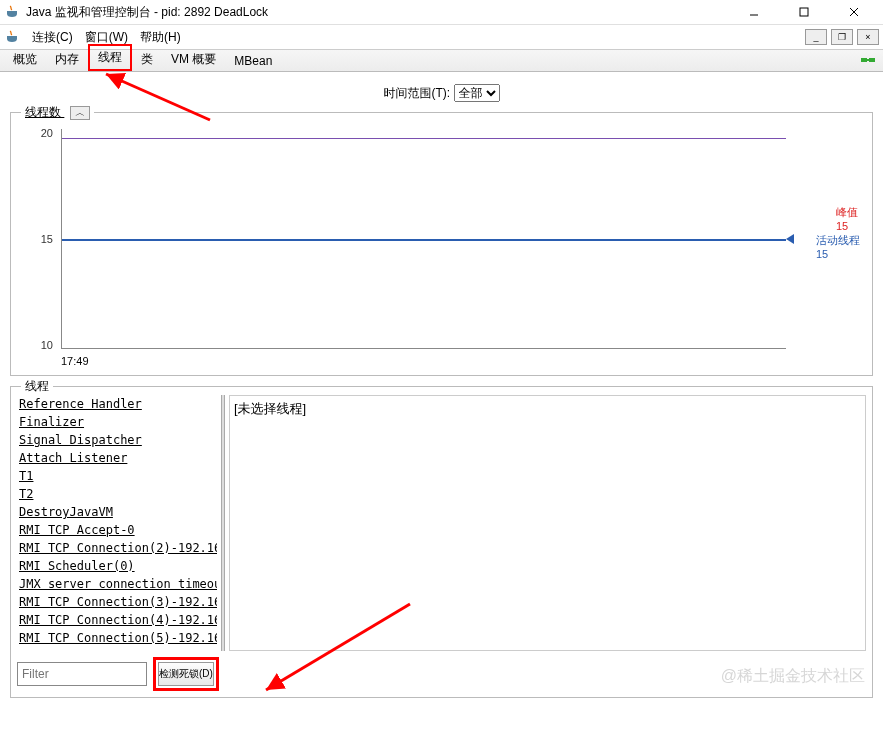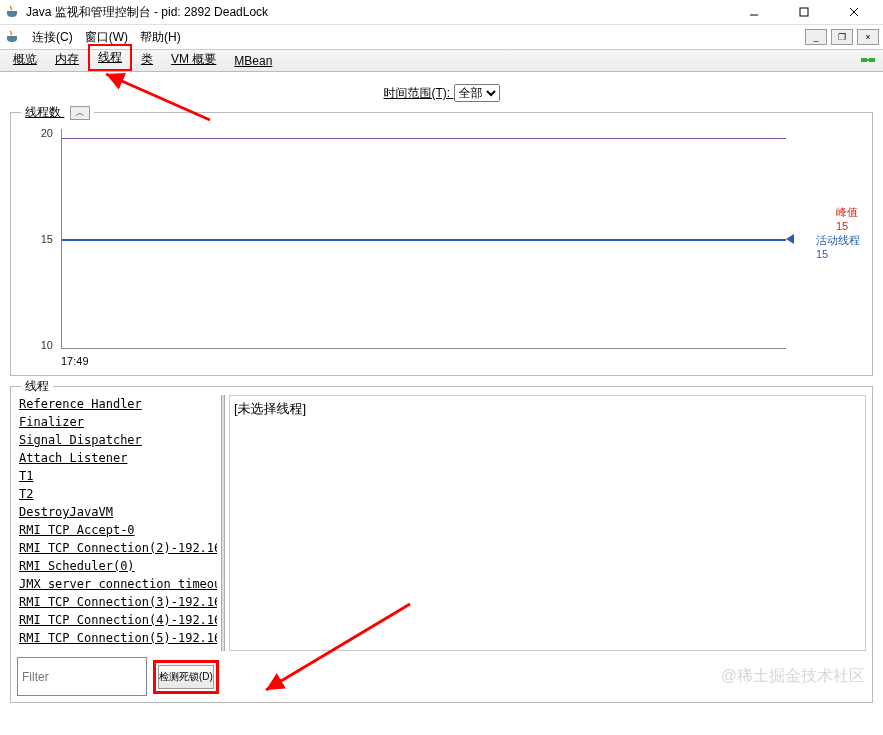--- a/index.html
+++ b/index.html
@@ -14,27 +14,27 @@
 
 
 .menubar { display: flex; align-items: center; height: 25px; padding: 0 4px; border-bottom: 1px solid #ccc; }
 .menubar .java-icon { width: 16px; height: 16px; margin-right: 6px; }
 .menubar .menu-item { padding: 2px 6px; cursor: default; }
 .menubar .spacer { flex: 1; }
 .menubar .mdi-btn { width: 22px; height: 16px; border: 1px solid #999; background: #eee; margin-left: 4px; display: flex; align-items: center; justify-content: center; font-size: 9px; cursor: default; }
 
 
 .tabbar { display: flex; align-items: flex-end; height: 22px; background: linear-gradient(#f6f6f6,#ececec); border-bottom: 1px solid #bbb; padding: 0 4px; position: relative; }
-.tab { padding: 3px 8px; font-size: 12px; border: 1px solid transparent; border-bottom: none; cursor: default; text-decoration: underline; }
+.tab { padding: 3px 8px; font-size: 12px; border: 1px solid transparent; border-bottom: none; cursor: default; }
 .tab.highlighted { border: 2px solid #ff0000; }
 .tabbar .right-icon { position: absolute; right: 6px; top: 2px; }
 
 
 .content { padding: 4px; }
-.timerange-row { text-align: center; padding: 8px 0 10px 0; text-decoration: underline; }
+.timerange-row { text-align: center; padding: 8px 0 10px 0; }
 .timerange-row select { font-size: 12px; }
 
 
 .chart-box { border: 1px solid #bbb; margin: 0 6px 10px 6px; padding: 10px 6px 6px 6px; position: relative; }
 .chart-box .legendlbl { position: absolute; top: -9px; left: 10px; background: #fff; padding: 0 4px; font-size: 12px; text-decoration: underline; }
 .collapse-btn { display: inline-block; border: 1px solid #999; background: #eee; width: 20px; height: 14px; text-align: center; font-size: 10px; line-height: 12px; margin-left: 6px; cursor: default; }
 
 .chart-area { position: relative; height: 240px; margin-top: 6px; }
 .y-axis { position: absolute; left: 0; top: 0; bottom: 20px; width: 40px; }
 .y-tick { position: absolute; right: 4px; font-size: 11px; color: #333; transform: translateY(-50%); }
@@ -52,21 +52,21 @@
 .threads-box .legendlbl { position: absolute; top: -9px; left: 10px; background: #fff; padding: 0 4px; }
 .threads-inner { display: flex; gap: 4px; height: 256px; }
 .thread-list-wrap { position: relative; width: 200px; display: flex; flex-direction: column; }
 .thread-list { flex: 1; border: none; overflow-y: scroll; overflow-x: scroll; font-family: "SimSun", monospace; font-size: 12px; line-height: 18px; text-decoration: underline; }
 .thread-list .item { white-space: nowrap; padding: 0 2px; cursor: default; }
 
 .divider { width: 4px; background: #ddd; border-left: 1px solid #aaa; border-right: 1px solid #aaa; cursor: col-resize; }
 .detail-pane { flex: 1; border: 1px solid #ccc; padding: 4px; font-size: 13px; }
 
 .bottom-row { display: flex; gap: 6px; align-items: center; margin-top: 6px; }
-.filter-input { width: 130px; height: 39px; border: 1px solid #888; padding: 0 4px; font-size: 12px; color: #888; }
+.filter-input { width: 130px; height: 24px; border: 1px solid #888; padding: 0 4px; font-size: 12px; color: #888; }
 .detect-btn { height: 24px; padding: 0 0; background: linear-gradient(#fdfdfd,#e8e8e8); border: 1px solid #999; font-size: 10px; cursor: default; }
 .detect-wrap { border: 3px solid #ff0000; padding: 2px; }
 
 
 .red-arrow { position: absolute; pointer-events: none; }
 
 
 .watermark { position: absolute; right: 18px; bottom: 48px; color: #bbb; font-size: 16px; opacity: 0.6; pointer-events: none; }
 
 

